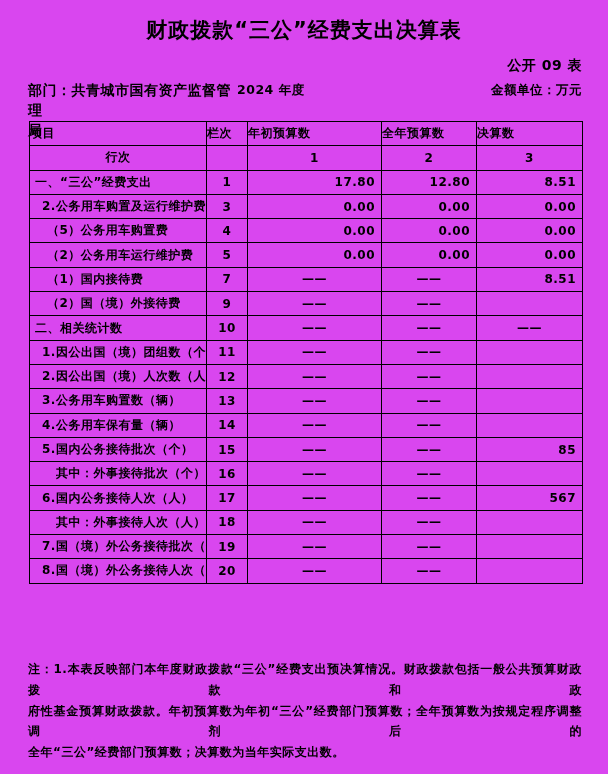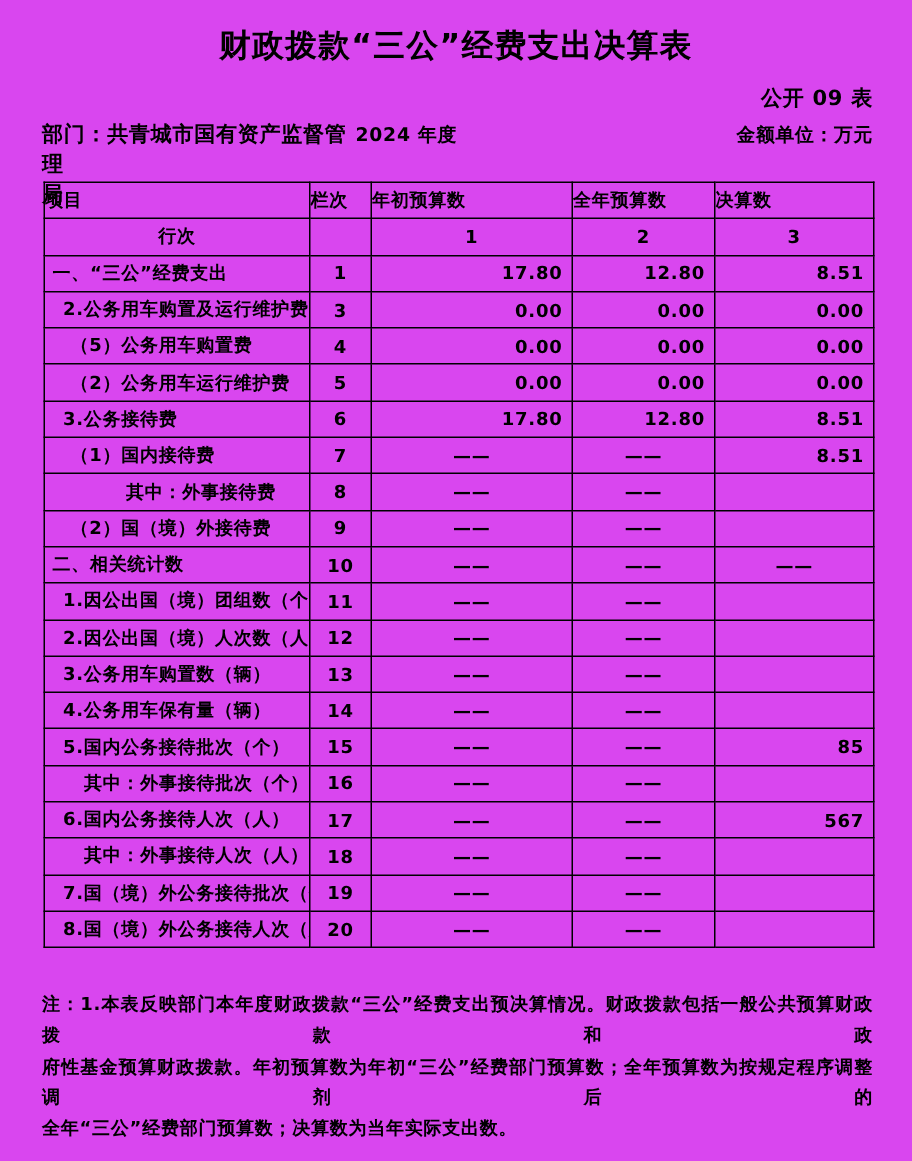--- a/index.html
+++ b/index.html
@@ -114,39 +114,25 @@
           <td class="cell-num">0.00</td>
         </tr>
         <tr>
           <td class="item lv2">（2）公务用车运行维护费</td>
           <td class="cell-center">5</td>
           <td class="cell-num">0.00</td>
           <td class="cell-num">0.00</td>
           <td class="cell-num">0.00</td>
         </tr>
         <tr>
-          <td class="item lv1">3.公务接待费</td>
-          <td class="cell-center">6</td>
-          <td class="cell-num">17.80</td>
-          <td class="cell-num">12.80</td>
-          <td class="cell-num">8.51</td>
-        </tr>
-        <tr>
           <td class="item lv2">（1）国内接待费</td>
           <td class="cell-center">7</td>
           <td class="cell-dash">——</td>
           <td class="cell-dash">——</td>
           <td class="cell-num">8.51</td>
-        </tr>
-        <tr>
-          <td class="item lv4">其中：外事接待费</td>
-          <td class="cell-center">8</td>
-          <td class="cell-dash">——</td>
-          <td class="cell-dash">——</td>
-          <td class="cell-num"></td>
         </tr>
         <tr>
           <td class="item lv2">（2）国（境）外接待费</td>
           <td class="cell-center">9</td>
           <td class="cell-dash">——</td>
           <td class="cell-dash">——</td>
           <td class="cell-num"></td>
         </tr>
         <tr>
           <td class="item lv0">二、相关统计数</td>

